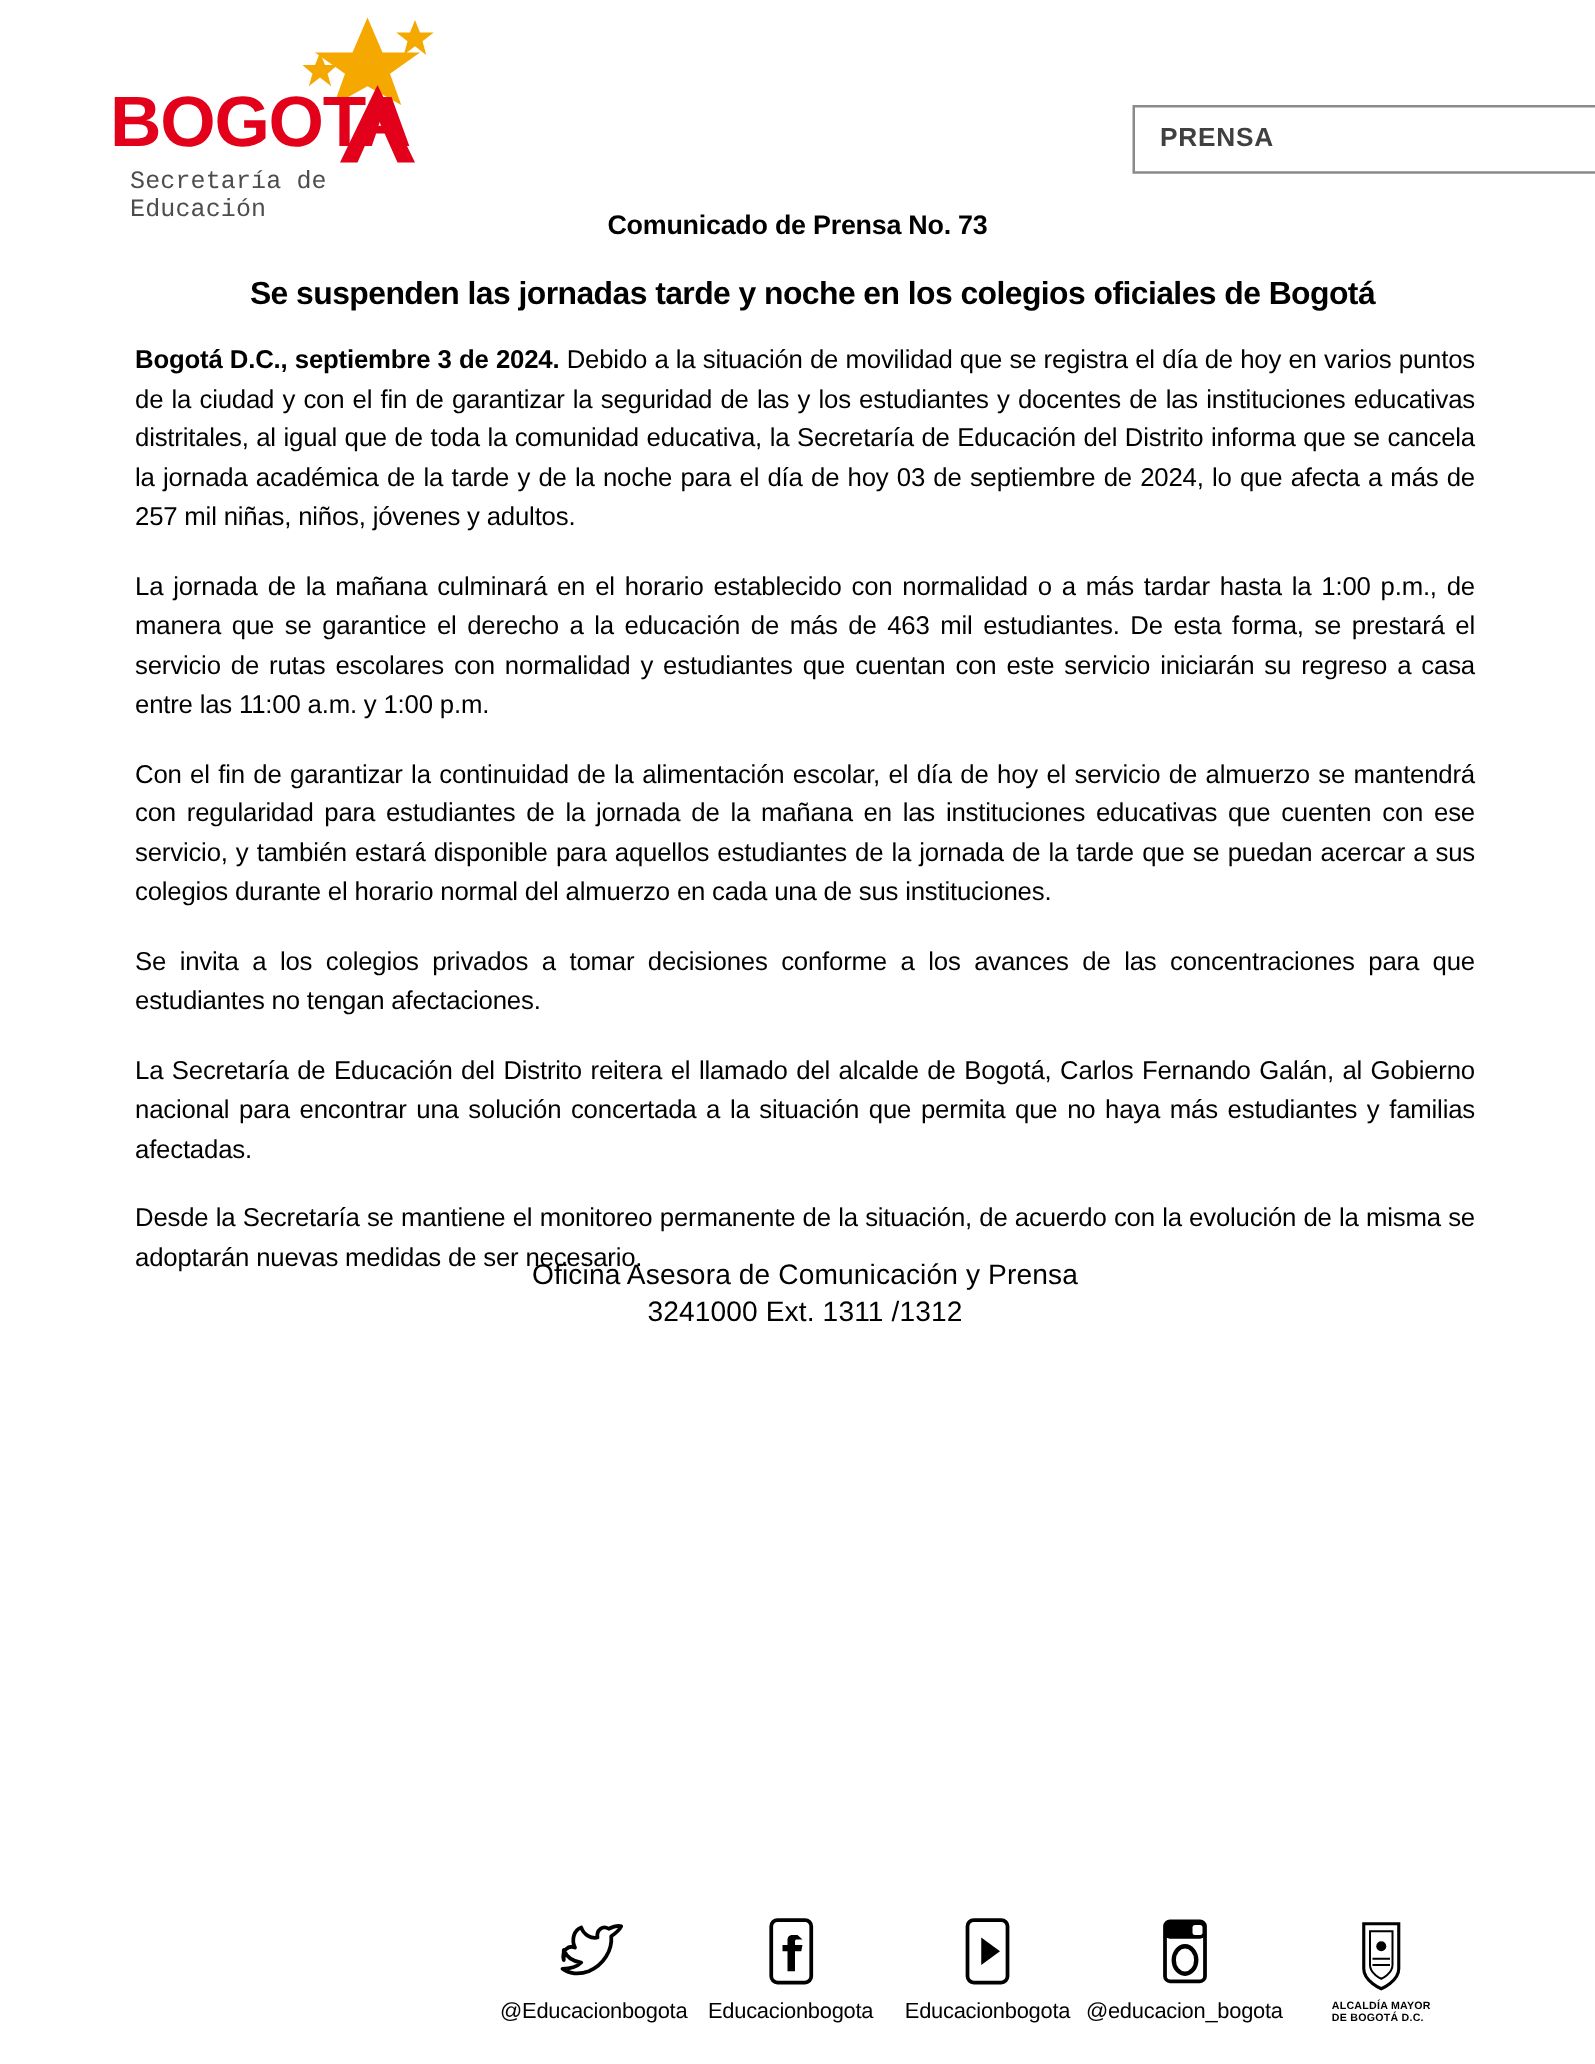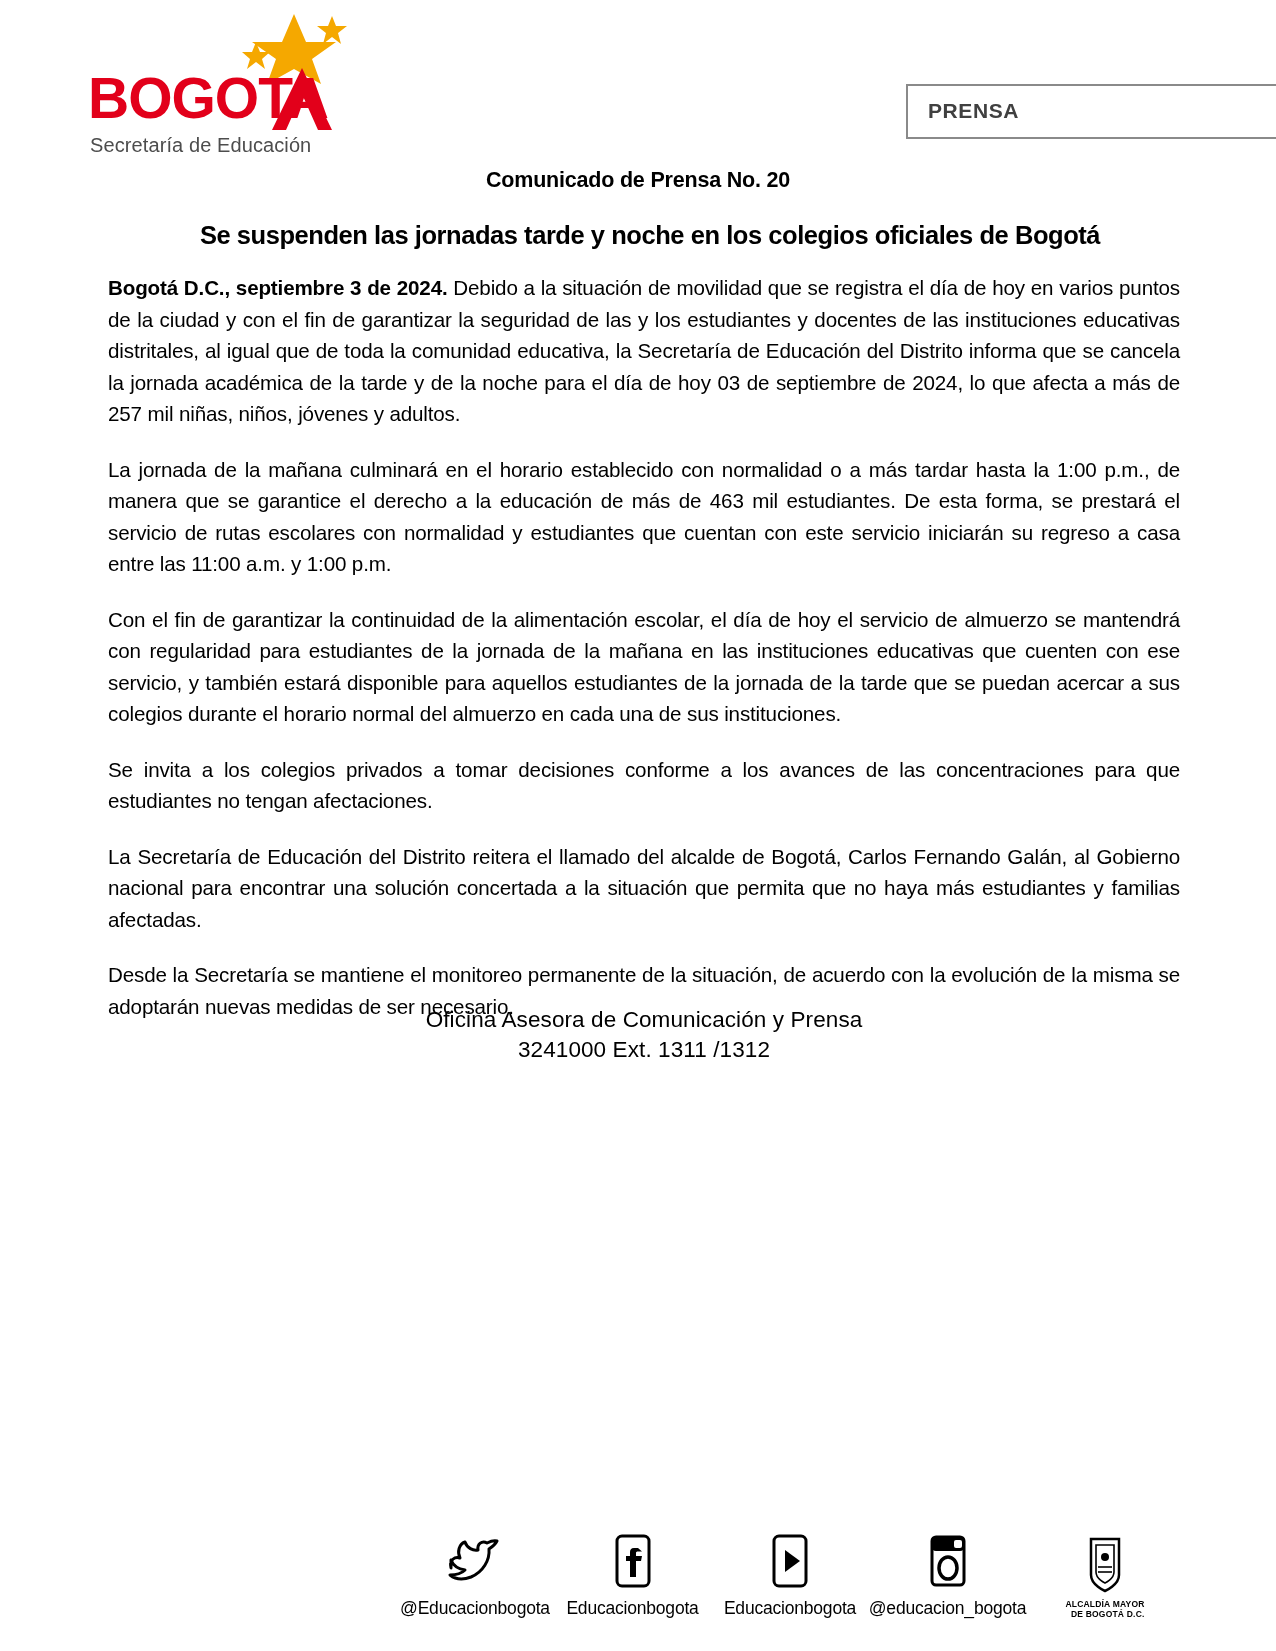--- a/index.html
+++ b/index.html
@@ -44,23 +44,23 @@
     top: 58px;
     font-family: "Liberation Sans", sans-serif;
     font-weight: bold;
     font-size: 57px;
     letter-spacing: -1px;
     color: #E2001A;
     line-height: 1;
   }
   .logo-sub {
     position: absolute;
-    left: 2px;
+    left: 16px;
     top: 122px;
-    font-family: Liberation Sans, sans-serif;
+    font-family: Liberation Mono, monospace;
     font-size: 20px;
     color: #4d4d4d;
     letter-spacing: 0.1px;
   }
 
   .prensa-box {
     position: absolute;
     left: 906px;
     top: 84px;
     width: 380px;
@@ -201,21 +201,21 @@
     width: 150px;
     display: flex;
     flex-direction: column;
     align-items: center;
   }
   .alcaldia-text {
     margin-top: 5px;
     font-size: 8.5px;
     font-weight: bold;
     line-height: 10px;
-    text-align: right;
+    text-align: left;
     letter-spacing: 0.2px;
   }
 </style>
 </head>
 <body>
 
 <div class="header">
 
   <div class="logo-block">
     <svg class="logo-stars" viewBox="0 0 112 72">
@@ -228,21 +228,21 @@
       <polygon points="36,4 66,66 52,66 36,30 20,66 6,66" fill="#E2001A"></polygon>
     </svg>
     <div class="logo-sub">Secretaría de Educación</div>
   </div>
 
   <div class="prensa-box">
     <div class="prensa-label">PRENSA</div>
   </div>
 </div>
 
-<div class="doc-number">Comunicado de Prensa No. 20</div>
+<div class="doc-number">Comunicado de Prensa No. 73</div>
 <div class="doc-title">Se suspenden las jornadas tarde y noche en los colegios oficiales de Bogotá</div>
 
 <div class="body-area">
   <p class="para"><b>Bogotá D.C., septiembre 3 de 2024.</b><span> Debido a la situación de movilidad que se registra el día de hoy en varios puntos de la ciudad y con el fin de garantizar la seguridad de las y los estudiantes y docentes de las instituciones educativas distritales, al igual que de toda la comunidad educativa, la Secretaría de Educación del Distrito informa que se cancela la jornada académica de la tarde y de la noche para el día de hoy 03 de septiembre de 2024, lo que afecta a más de 257 mil niñas, niños, jóvenes y adultos.</span></p>
   <p class="para">La jornada de la mañana culminará en el horario establecido con normalidad o a más tardar hasta la 1:00 p.m., de manera que se garantice el derecho a la educación de más de 463 mil estudiantes. De esta forma, se prestará el servicio de rutas escolares con normalidad y estudiantes que cuentan con este servicio iniciarán su regreso a casa entre las 11:00 a.m. y 1:00 p.m.</p>
   <p class="para">Con el fin de garantizar la continuidad de la alimentación escolar, el día de hoy el servicio de almuerzo se mantendrá con regularidad para estudiantes de la jornada de la mañana en las instituciones educativas que cuenten con ese servicio, y también estará disponible para aquellos estudiantes de la jornada de la tarde que se puedan acercar a sus colegios durante el horario normal del almuerzo en cada una de sus instituciones.</p>
   <p class="para">Se invita a los colegios privados a tomar decisiones conforme a los avances de las concentraciones para que estudiantes no tengan afectaciones.</p>
   <p class="para">La Secretaría de Educación del Distrito reitera el llamado del alcalde de Bogotá, Carlos Fernando Galán, al Gobierno nacional para encontrar una solución concertada a la situación que permita que no haya más estudiantes y familias afectadas.</p>
   <p class="para">Desde la Secretaría se mantiene el monitoreo permanente de la situación, de acuerdo con la evolución de la misma se adoptarán nuevas medidas de ser necesario.</p>
 </div>

